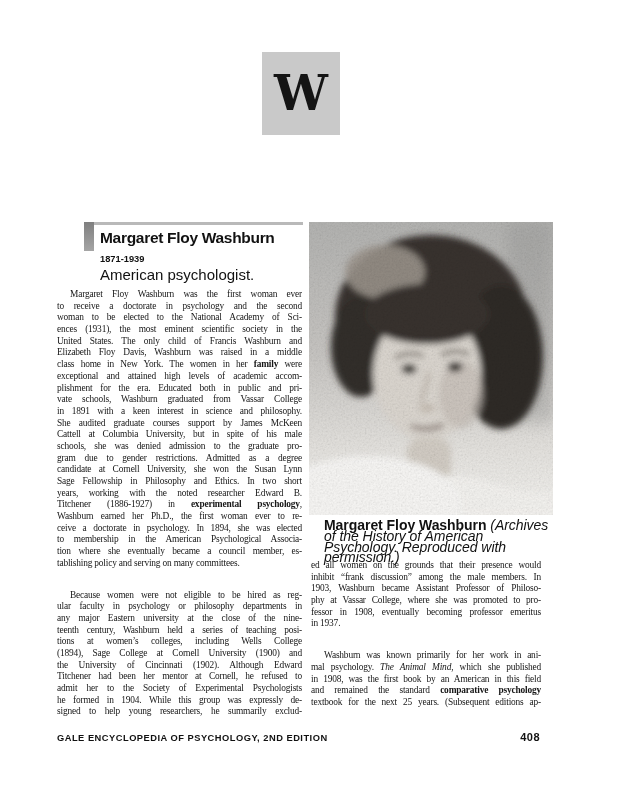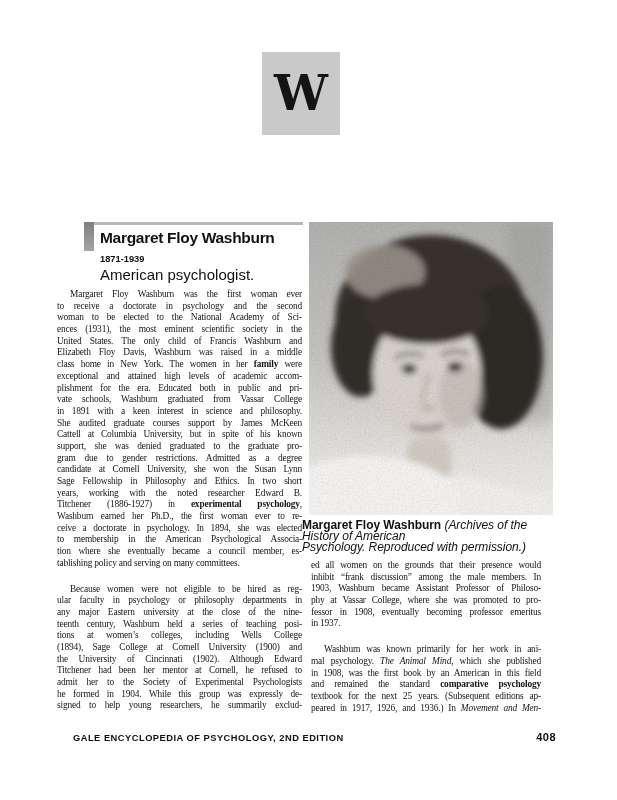--- a/index.html
+++ b/index.html
@@ -22,38 +22,38 @@
     letter-spacing:-0.3px;color:#111;}
   .article-dates{position:absolute;left:100px;top:254px;
     font-family:"Liberation Sans",sans-serif;font-weight:bold;font-size:9.3px;color:#111;}
   .article-subtitle{position:absolute;left:100px;top:266px;
     font-family:Liberation Sans, sans-serif;font-size:15px;color:#111;}
 
   
   .col{position:absolute;font-size:9.4px;letter-spacing:-0.18px;color:#161616;}
   .col-left{left:57px;top:289px;width:245px;}
   .col-right{left:311px;top:560px;width:230px;}
-  .para + .para{margin-top:14px;}
+  .para + .para{margin-top:20px;}
   .line{text-align:justify;text-align-last:justify;height:11.7px;line-height:11.7px;overflow:hidden;}
   .line.lastline{text-align-last:left;}
   .line.indent{padding-left:13px;}
 
   
   .photo{position:absolute;left:309px;top:222px;width:244px;height:293px;}
   .photo svg{display:block;width:100%;height:100%;}
 
   
-  .caption{position:absolute;left:302px;top:520px;width:232px;
-    font-family:"Liberation Sans",sans-serif;font-size:12px;letter-spacing:-0.05px;
+  .caption{position:absolute;left:324px;top:520px;width:232px;
+    font-family:"Liberation Sans",sans-serif;font-size:14px;letter-spacing:-0.05px;
     line-height:10.8px;color:#111;}
 
   
   .footer{position:absolute;left:57px;top:731px;width:483px;display:flex;
     justify-content:space-between;align-items:baseline;
-    font-family:"Liberation Sans",sans-serif;font-weight:bold;color:#111;margin-left:16px;}
+    font-family:"Liberation Sans",sans-serif;font-weight:bold;color:#111;}
   .footer-title{font-size:9.3px;letter-spacing:0.5px;}
   .footer-page{font-size:11px;letter-spacing:0.5px;}
 </style>
 </head>
 <body>
 
 <div class="page">
 
   <div class="letter-block">
     <span>W</span>
@@ -72,22 +72,22 @@
         <div class="line">woman to be elected to the National Academy of Sci-</div>
         <div class="line">ences (1931), the most eminent scientific society in the</div>
         <div class="line">United States. The only child of Francis Washburn and</div>
         <div class="line">Elizabeth Floy Davis, Washburn was raised in a middle</div>
         <div class="line">class home in New York. The women in her <b>family</b> were</div>
         <div class="line">exceptional and attained high levels of academic accom-</div>
         <div class="line">plishment for the era. Educated both in public and pri-</div>
         <div class="line">vate schools, Washburn graduated from Vassar College</div>
         <div class="line">in 1891 with a keen interest in science and philosophy.</div>
         <div class="line">She audited graduate courses support by James McKeen</div>
-        <div class="line">Cattell at Columbia University, but in spite of his known</div>
-        <div class="line">support, she was denied graduated to the graduate pro-</div>
+        <div class="line">Cattell at Columbia University, but in spite of his male</div>
+        <div class="line">schools, she was denied admission to the graduate pro-</div>
         <div class="line">gram due to gender restrictions. Admitted as a degree</div>
         <div class="line">candidate at Cornell University, she won the Susan Lynn</div>
         <div class="line">Sage Fellowship in Philosophy and Ethics. In two short</div>
         <div class="line">years, working with the noted researcher Edward B.</div>
         <div class="line">Titchener (1886-1927) in <b>experimental psychology</b>,</div>
         <div class="line">Washburn earned her Ph.D., the first woman ever to re-</div>
         <div class="line">ceive a doctorate in psychology. In 1894, she was elected</div>
         <div class="line">to membership in the American Psychological Associa-</div>
         <div class="line">tion where she eventually became a council member, es-</div>
         <div class="line lastline">tablishing policy and serving on many committees.</div>
@@ -177,21 +177,20 @@
         <div class="line">phy at Vassar College, where she was promoted to pro-</div>
         <div class="line">fessor in 1908, eventually becoming professor emeritus</div>
         <div class="line lastline">in 1937.</div>
       </div>
       <div class="para">
         <div class="line indent">Washburn was known primarily for her work in ani-</div>
         <div class="line">mal psychology. <i>The Animal Mind,</i> which she published</div>
         <div class="line">in 1908, was the first book by an American in this field</div>
         <div class="line">and remained the standard <b>comparative psychology</b></div>
         <div class="line">textbook for the next 25 years. (Subsequent editions ap-</div>
-        <div class="line">peared in 1917, 1926, and 1936.) In <i>Movement and Men-</i></div>
       </div>
     </div>
 
   <div class="footer">
     <span class="footer-title">GALE ENCYCLOPEDIA OF PSYCHOLOGY, 2ND EDITION</span>
     <span class="footer-page">408</span>
   </div>
 
 </div>
 

